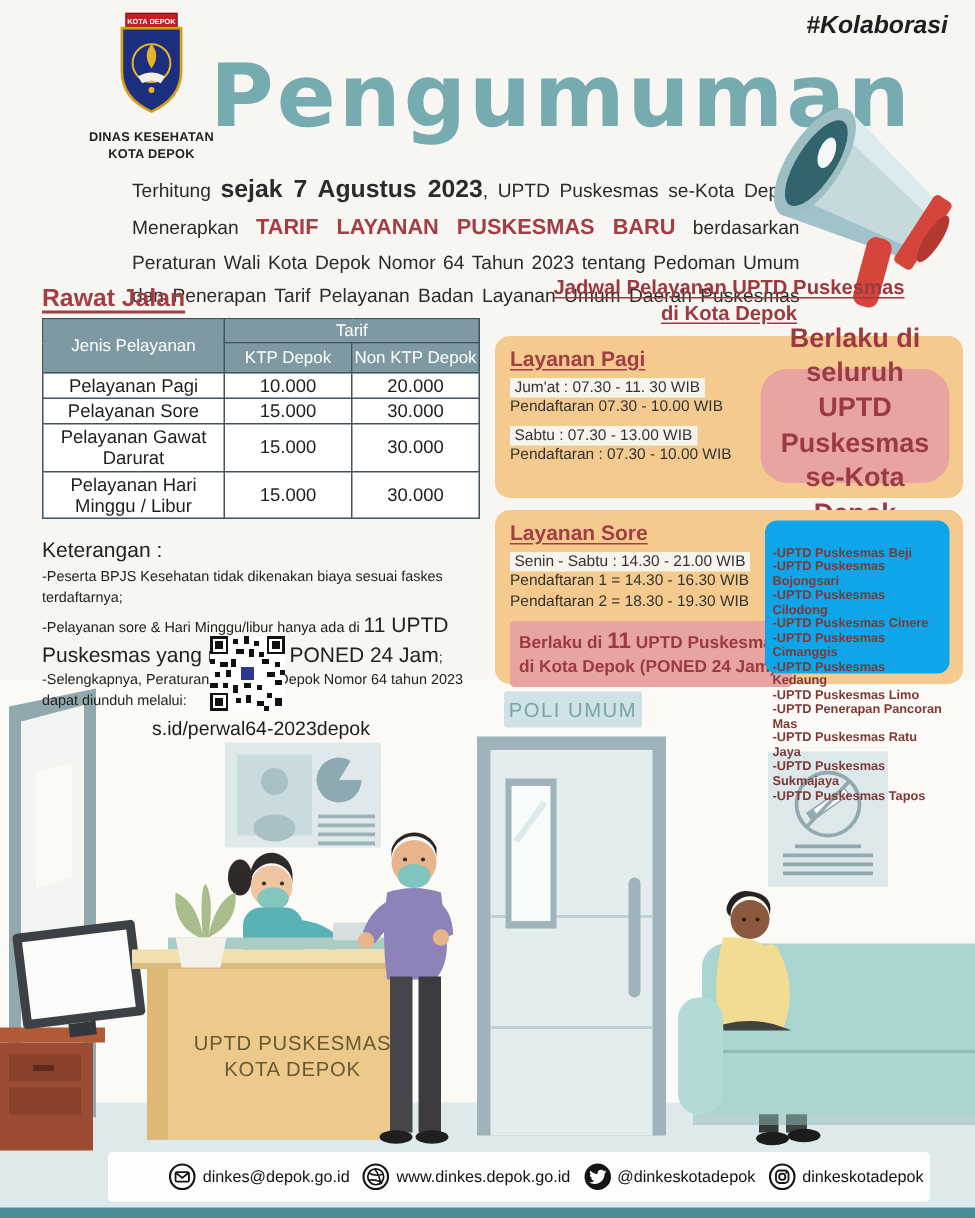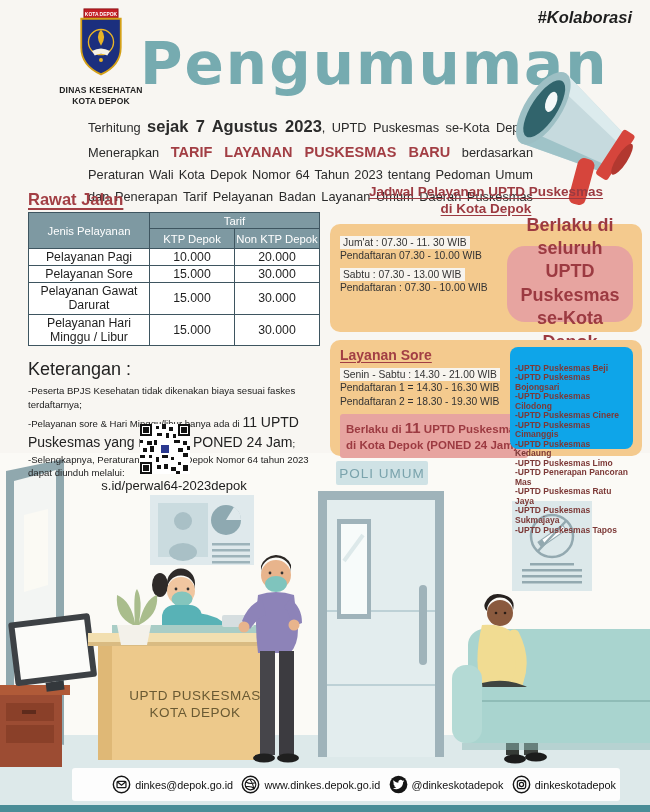--- a/index.html
+++ b/index.html
@@ -22,21 +22,21 @@
                  text-decoration:underline;text-underline-offset:3px;text-decoration-thickness:2px;}
   table.tarif{position:absolute;left:0;top:22px;width:292px;border-collapse:collapse;table-layout:fixed;}
   table.tarif th,table.tarif td{border:1.5px solid #3e5560;}
   table.tarif th{background:#7e99a2;color:#fff;font-weight:normal;font-size:11.3px;}
   table.tarif td{background:#fff;font-size:12.3px;text-align:center;color:#1e1e1e;line-height:1.15;}
   .col-service{width:118px;}
   tr.hrow1 th{height:13px;}
   tr.hrow2 th{height:17px;}
   table.tarif tbody tr{height:17px;}
   .keterangan{position:absolute;left:0;top:166px;width:300px;font-size:9.6px;line-height:1.45;color:#222;}
-  .keterangan .kt-head{font-size:18px;margin-bottom:2px;}
+  .keterangan .kt-head{font-size:14px;margin-bottom:2px;}
   .keterangan .big{font-size:14px;}
   .qr{position:absolute;left:112px;top:234px;width:50px;height:50px;}
   .qr-caption{position:absolute;left:0;top:288px;width:100%;text-align:center;font-size:13px;color:#1c1c1c;}
   
   .right-col{position:absolute;left:330px;top:184px;width:312px;}
   .jadwal-head{text-align:center;font-size:13.5px;font-weight:bold;color:#9c3a41;line-height:1.25;
                text-decoration:underline;text-underline-offset:2px;}
   .box{background:#f4ca8e;border-radius:10px;box-sizing:border-box;}
   .box-pagi{position:relative;margin-top:6px;height:108px;padding:7px 10px;}
   .box-title{font-size:14px;font-weight:bold;color:#a23e44;text-decoration:underline;text-underline-offset:2px;}
@@ -326,20 +326,21 @@
     <div class="qr-caption">s.id/perwal64-2023depok</div>
   </div>
 
   <div class="right-col">
     <div class="jadwal-head">
       <div>Jadwal Pelayanan UPTD Puskesmas</div>
       <div>di Kota Depok</div>
     </div>
 
     <div class="box box-pagi">
+      <div class="box-title">Layanan Pagi</div>
       <div>
 
 
           <div class="sched">
             <span class="chip">Jum'at : 07.30 - 11. 30 WIB</span><br>
             <span>Pendaftaran 07.30 - 10.00 WIB</span>
           </div>
 
           <div class="sched">
             <span class="chip">Sabtu : 07.30 - 13.00 WIB</span><br>

